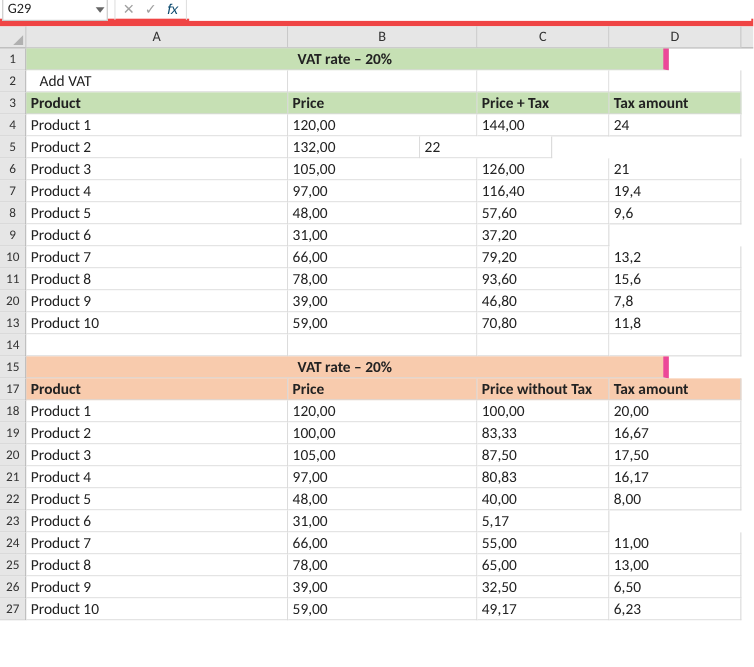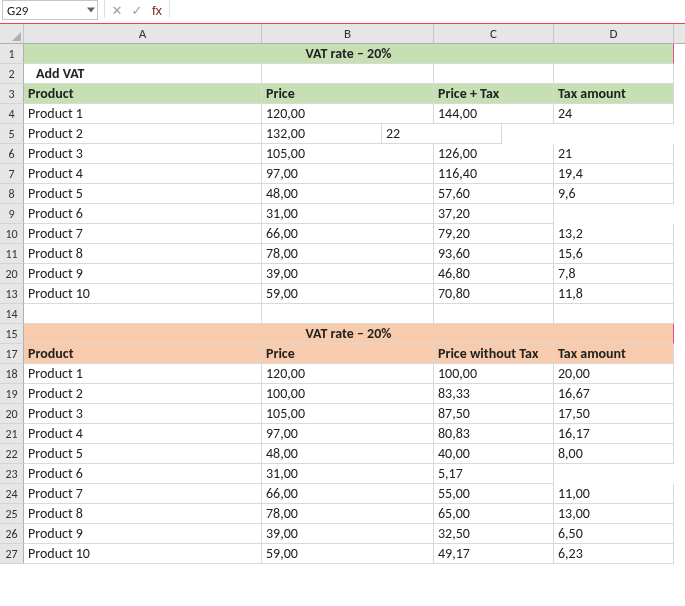--- a/index.html
+++ b/index.html
@@ -6,22 +6,23 @@
   body {
     margin: 0;
     font-family: Calibri, Arial, sans-serif;
     font-size: 14px;
     background: #fff;
     color: #222;
     user-select: none;
   }
   .formula-bar {
     display: flex;
+    align-items: center;
     height: 24px;
-    border-bottom: 1px solid #ef4444;
+    border-bottom: 7px solid #ef4444;
     background: #fff;
     padding: 0 2px;
   }
   .name-box {
     width: 96px;
     height: 20px;
     border: 1px solid #c6c6c6;
     background: #fff;
     display: flex;
     align-items: center;
@@ -40,21 +41,21 @@
     border-right: 4px solid transparent;
     border-top: 5px solid #666;
   }
   .fb-icon {
     width: 20px; height: 20px;
     display: flex; align-items: center; justify-content: center;
     color: #a0a0a0;
     font-size: 13px;
     font-family: 'Segoe UI', Arial, sans-serif;
   }
-  .fb-icon.fx { color: #7f1d1d; }
+  .fb-icon.fx { font-style: italic; color: #0c4a6e; }
   .fb-sep {
     width: 1px; height: 18px; background: #e0e0e0; margin: 0 2px;
   }
   .formula-input {
     flex: 1; height: 20px; border: none; outline: none;
     font-size: 13px; padding: 0 4px;
   }
 
   .grid-wrap {
     position: relative;
@@ -110,21 +111,21 @@
   .cell {
     border-right: 1px solid #d9d9d9;
     border-bottom: 1px solid #d9d9d9;
     padding: 0 4px;
     line-height: 20px;
     font-size: 14px;
     overflow: hidden;
     white-space: nowrap;
     background: #fff;
   }
-  .bold { font-weight: bold; padding-left: 12px; }
+  .bold { font-weight: normal; padding-left: 12px; }
   .hdr-green {
     background: #c6e0b4;
     font-weight: bold;
     text-align: center;
   }
   .sub-green {
     background: #c6e0b4;
     font-weight: bold;
   }
   .hdr-orange {
@@ -134,22 +135,22 @@
   }
   .sub-orange {
     background: #f8cbad;
     font-weight: bold;
   }
   .wA { width: 238px; }
   .wB { width: 172px; }
   .wC { width: 120px; }
   .wD { width: 120px; }
   .merged-title {
-    width: 650px;
-    border-right: 1px solid #ec4899;
+    width: 584px;
+    border-right: 5px solid #ec4899;
     border-bottom: 1px solid #d9d9d9;
     padding: 0 4px;
     line-height: 20px;
     font-size: 14px;
   }
 </style>
 </head>
 <body>
 
 <div class="formula-bar">

